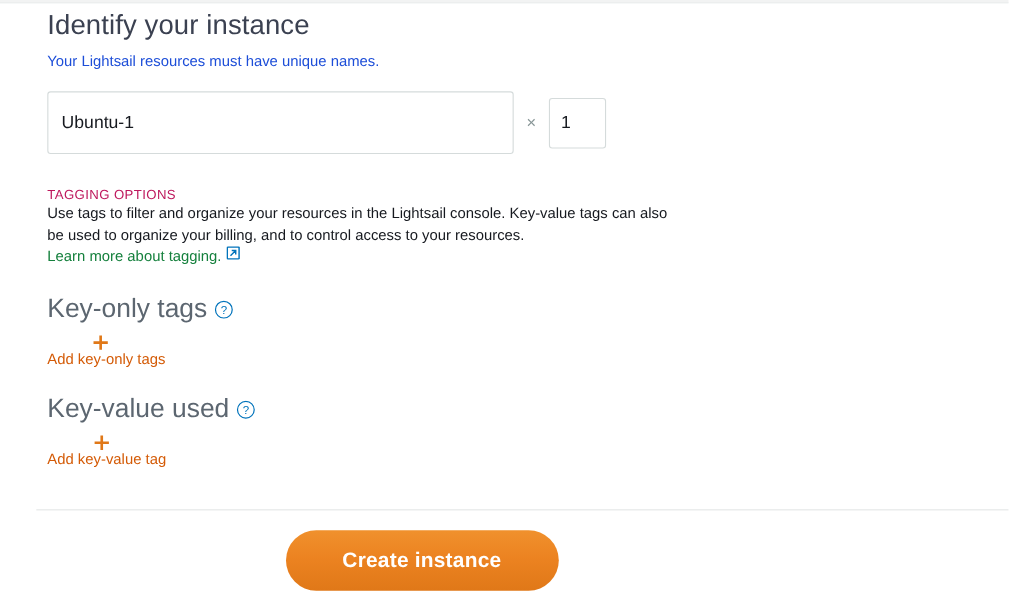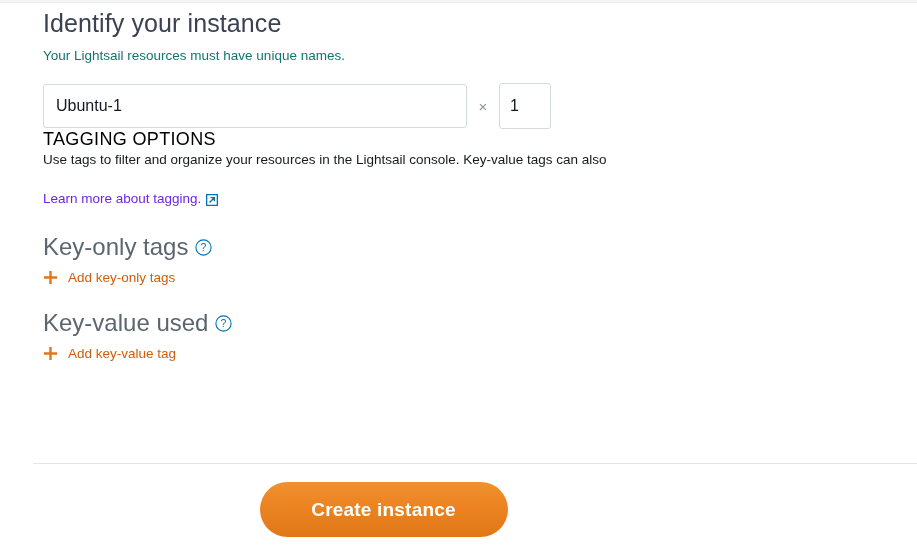--- a/index.html
+++ b/index.html
@@ -36,32 +36,32 @@
   .page-title {
     font-size: 25px;
     font-weight: 300;
     color: #3b4151;
     letter-spacing: 0.1px;
     margin: 0;
     line-height: 30px;
   }
   .page-subtitle {
     font-size: 13.5px;
-    color: #0f766e;
+    color: #1d4ed8;
     margin: 9px 0 0 0;
     line-height: 18px;
   }
   .name-row {
     display: flex;
     align-items: center;
     margin-top: 18px;
   }
   .name-input {
     width: 424px;
-    height: 44px;
+    height: 57px;
     box-sizing: border-box;
     border: 1px solid #d5dbdb;
     border-radius: 3px;
     padding: 0 12px;
     font-size: 16px;
     font-family: "Liberation Sans", sans-serif;
     color: #16191f;
     background: #fff;
     outline: none;
   }
@@ -79,35 +79,36 @@
     border: 1px solid #d5dbdb;
     border-radius: 3px;
     padding: 0 10px;
     font-size: 16px;
     font-family: "Liberation Sans", sans-serif;
     color: #16191f;
     background: #fff;
     outline: none;
   }
   .tagging-label {
-    font-size: 18px;
-    color: #000000;
+    margin-top: 30px;
+    font-size: 12px;
+    color: #be185d;
     letter-spacing: 0.35px;
     text-transform: uppercase;
   }
   .tagging-desc {
     font-size: 13.5px;
     line-height: 19.5px;
     color: #16191f;
     max-width: 600px;
   }
   .learn-link {
     display: inline-flex;
-    align-items: center;
-    color: #6d28d9;
+    align-items: flex-start;
+    color: #15803d;
     text-decoration: none;
     font-size: 13.5px;
     line-height: 19.5px;
   }
   .ext-icon {
     display: inline-block;
     margin-left: 5px;
     width: 12px;
     height: 12px;
     line-height: 0;
@@ -134,20 +135,21 @@
     top: 1px;
   }
   .add-link {
     display: flex;
     align-items: center;
     margin-top: 11px;
     color: #d45b07;
     font-size: 13.5px;
     text-decoration: none;
     width: fit-content;
+    flex-direction: column;
   }
   .plus-icon {
     display: inline-block;
     width: 15px;
     height: 15px;
     margin-right: 10px;
     line-height: 0;
   }
   .divider {
     position: absolute;
@@ -194,20 +196,21 @@
       <input class="name-input" type="text" value="Ubuntu-1" style="">
       <span class="multiply-sign">×</span>
       <input class="qty-input" type="text" value="1" style="">
     </div>
 
     <div class="tagging-label">TAGGING OPTIONS</div>
 
     <div class="tagging-desc">
       <span>Use tags to filter and organize your resources in the Lightsail console. Key-value tags can also</span>
       <br>
+      <span>be used to organize your billing, and to control access to your resources.</span>
       <br>
       <a class="learn-link" href="#">
         <span>Learn more about tagging.</span>
         <span class="ext-icon">
           <svg width="12" height="12" viewBox="0 0 12 12">
             <rect x="0.5" y="0.5" width="11" height="11" rx="1" fill="none" stroke="#0073bb" stroke-width="1.6"></rect>
             <path d="M4 8 L8 4 M5.3 3.7 L8.3 3.7 L8.3 6.7" fill="none" stroke="#0073bb" stroke-width="1.3" stroke-linecap="square"></path>
           </svg>
         </span>
       </a>

